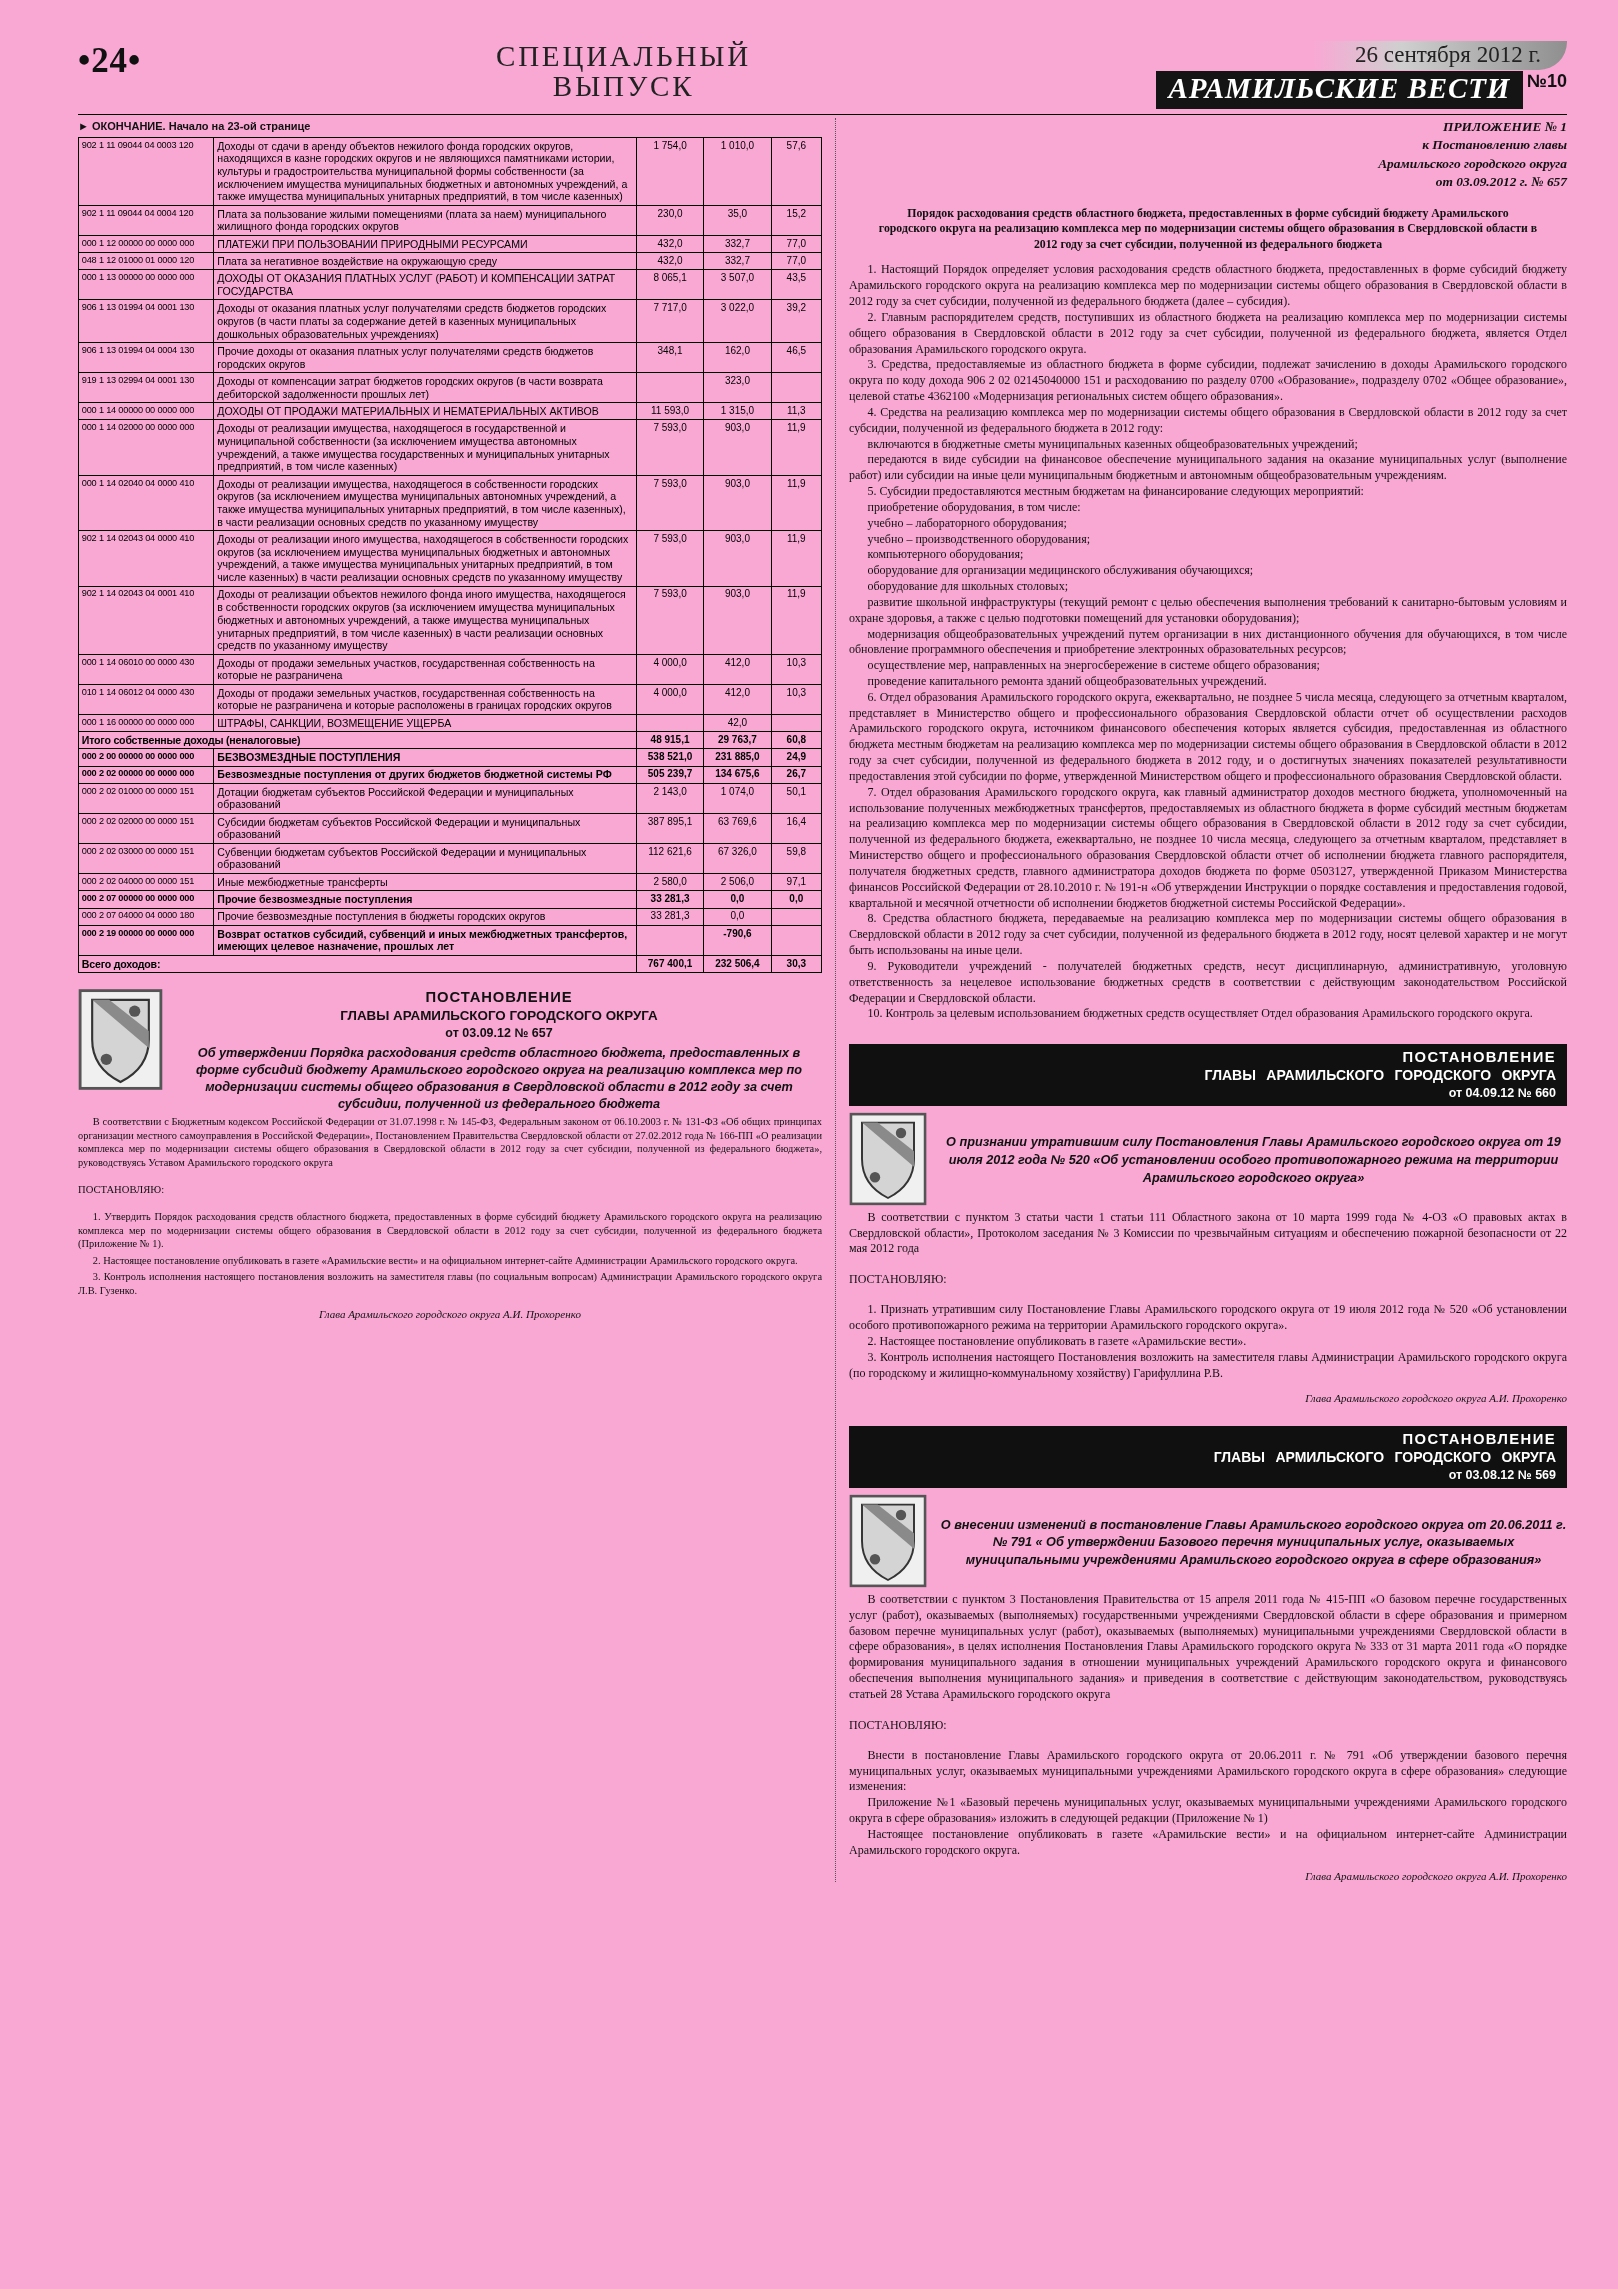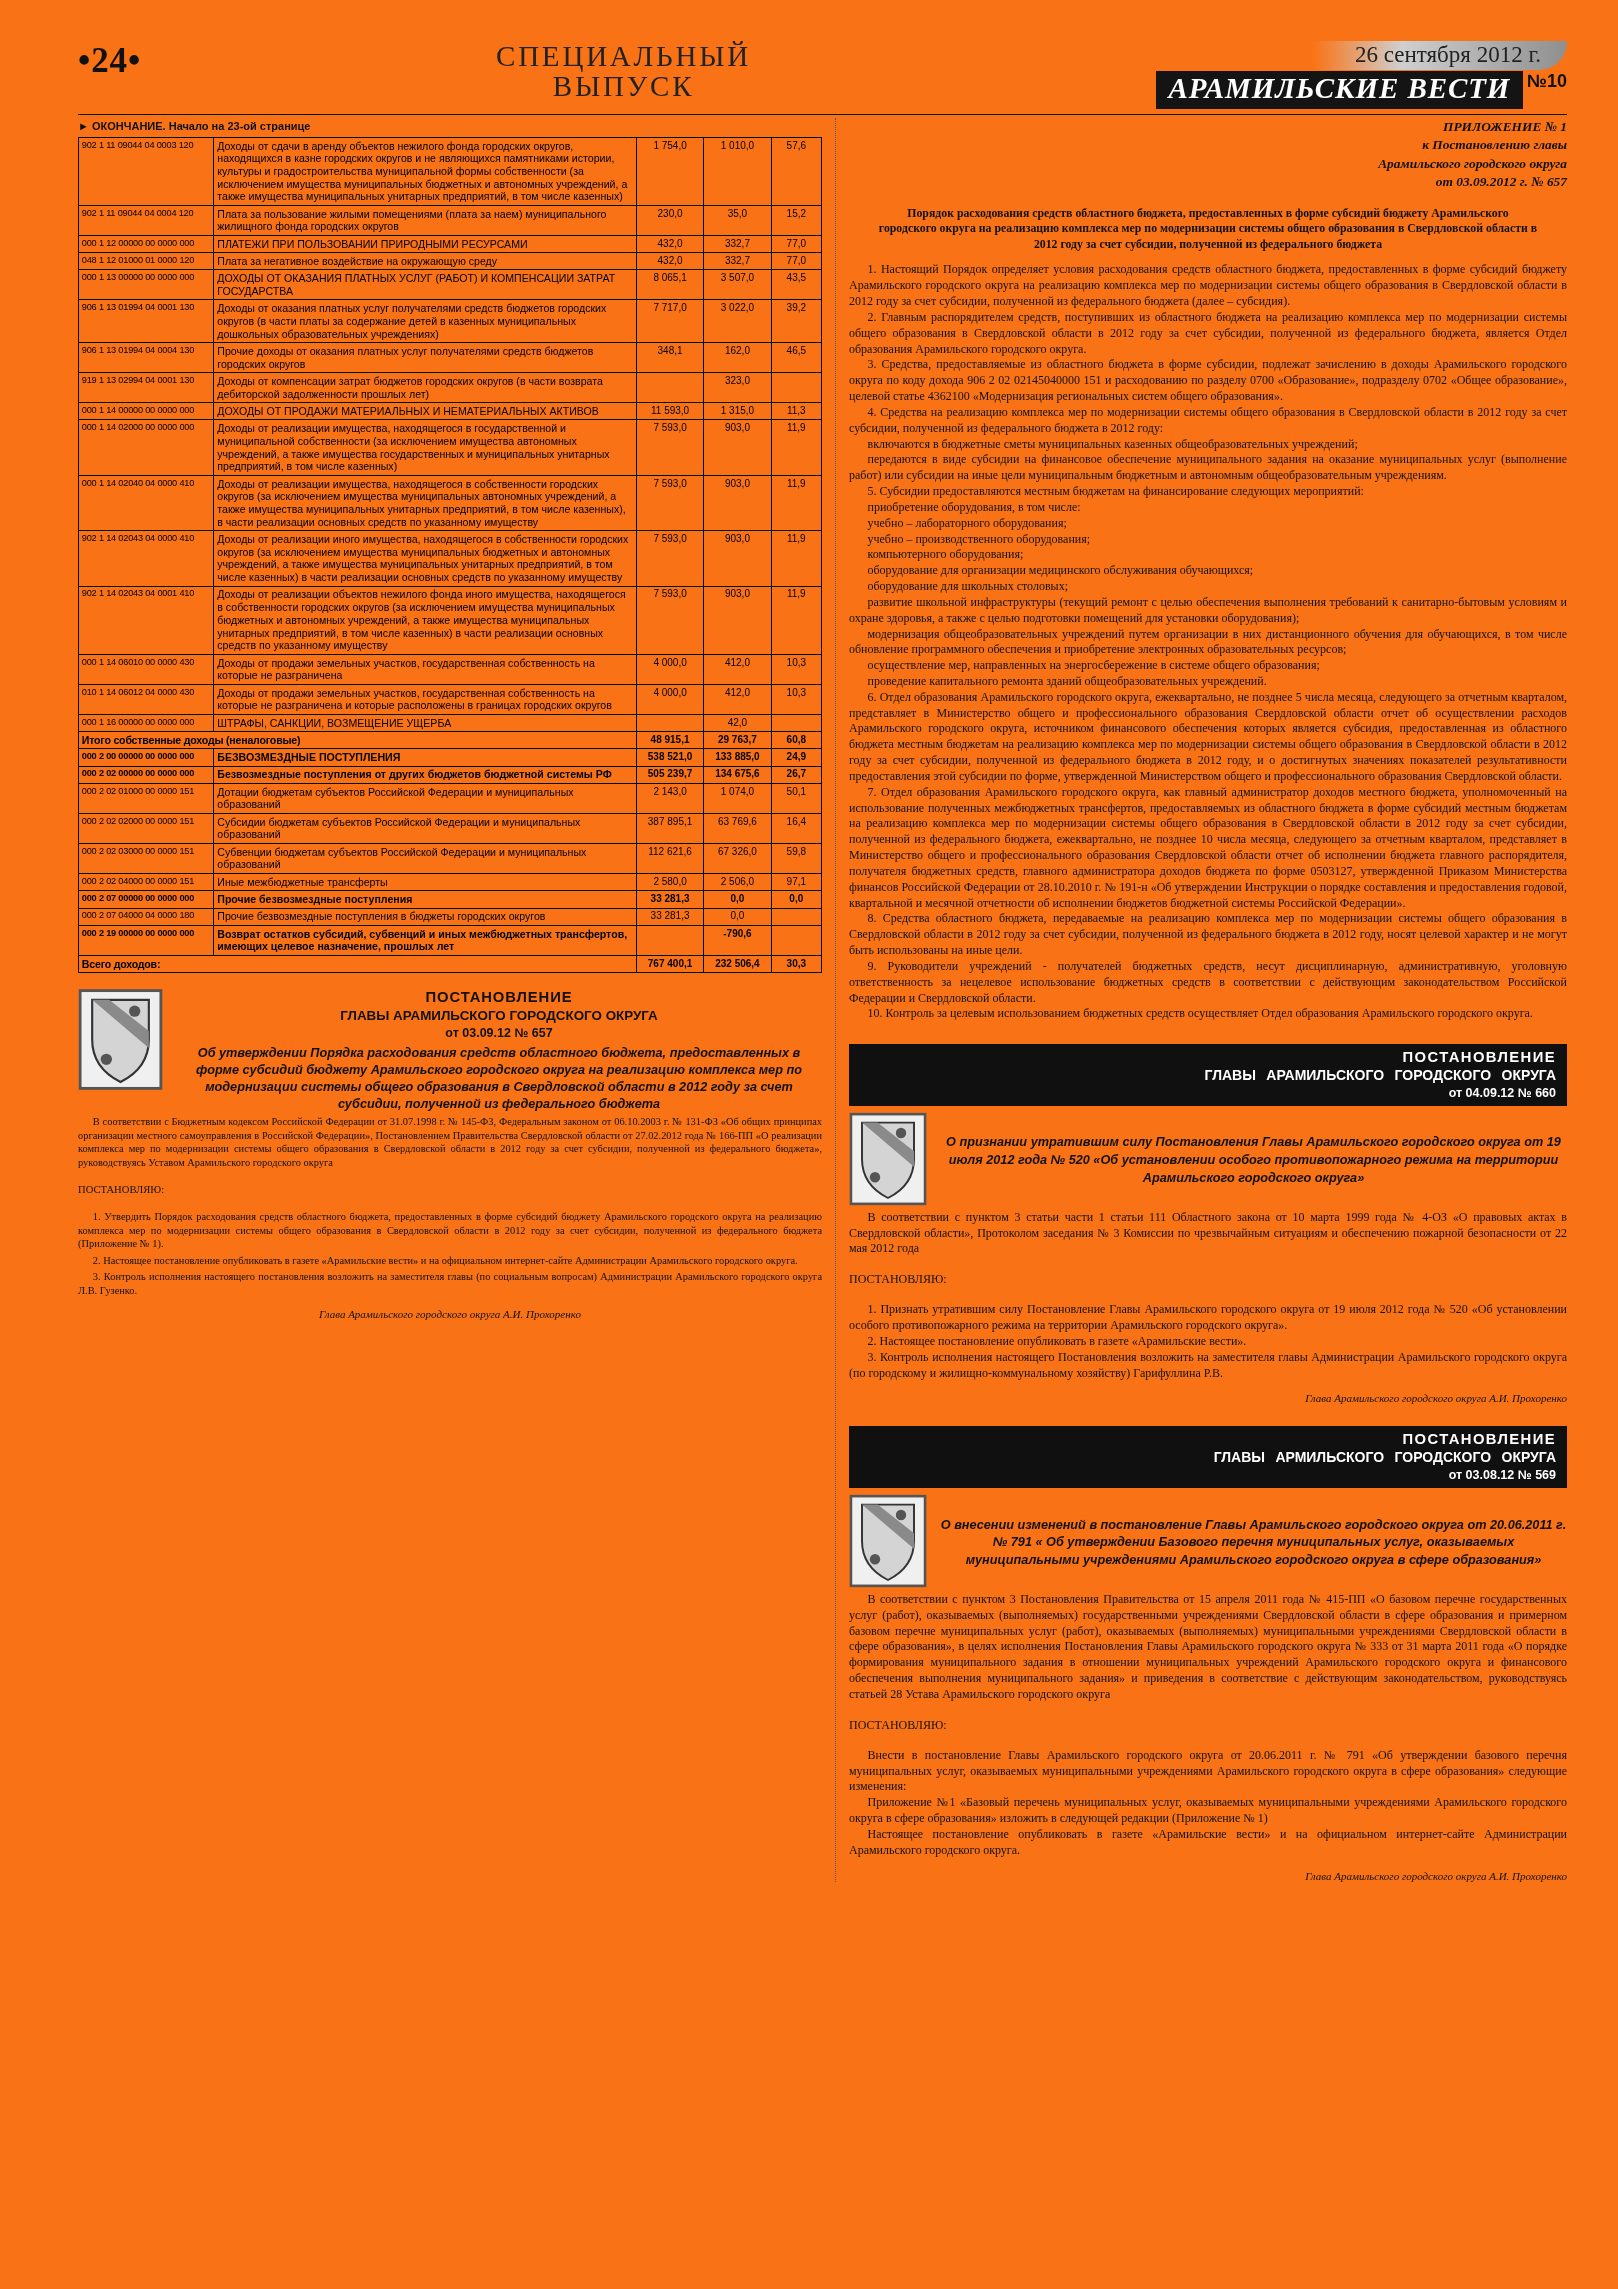--- a/index.html
+++ b/index.html
@@ -1,16 +1,16 @@
 <!DOCTYPE html>
 <html style="font-size:14.8px"><head>
 <meta charset="utf-8">
 <style>
   html,body{margin:0;padding:0;background:#888;}
-  .page{width:1619px;height:2290px;box-sizing:border-box;margin:0 auto;background:#f97316;
+  .page{width:1619px;height:2290px;box-sizing:border-box;margin:0 auto;background:#f9a8d4;
         padding:41px 52px 37px 78px;color:#111;font-family:"Liberation Serif",serif;overflow:hidden;position:relative;}
   
   .pg-header{display:flex;align-items:flex-start;}
   .page-num{font-size:35px;font-weight:bold;font-family:"Liberation Serif",serif;letter-spacing:0.9px;}
   .special{flex:1;text-align:center;}
   .special-inner{display:inline-block;text-align:center;font-size:29px;letter-spacing:2.8px;line-height:1.04;
                  font-family:"Liberation Serif",serif;color:#222;}
   .masthead{width:461px;text-align:right;}
   .date{display:inline-block;font-size:23px;color:#222;padding:0.9px 26px 1.8px 42px;
         background:linear-gradient(90deg,rgba(210,210,210,0) 0%,#cfcfcf 35%,#8f8f8f 100%);
@@ -233,21 +233,21 @@
 
               <td class="num">48 915,1</td>
               <td class="num">29 763,7</td>
               <td class="num last">60,8</td>
             </tr>
 
             <tr class="trow bold">
               <td class="code">000 2 00 00000 00 0000 000</td>
               <td class="desc">БЕЗВОЗМЕЗДНЫЕ ПОСТУПЛЕНИЯ</td>
               <td class="num">538 521,0</td>
-              <td class="num">133 885,0</td>
+              <td class="num">231 885,0</td>
               <td class="num last">24,9</td>
             </tr>
 
             <tr class="trow bold">
               <td class="code">000 2 02 00000 00 0000 000</td>
               <td class="desc">Безвозмездные поступления от других бюджетов бюджетной системы РФ</td>
               <td class="num">505 239,7</td>
               <td class="num">134 675,6</td>
               <td class="num last">26,7</td>
             </tr>

